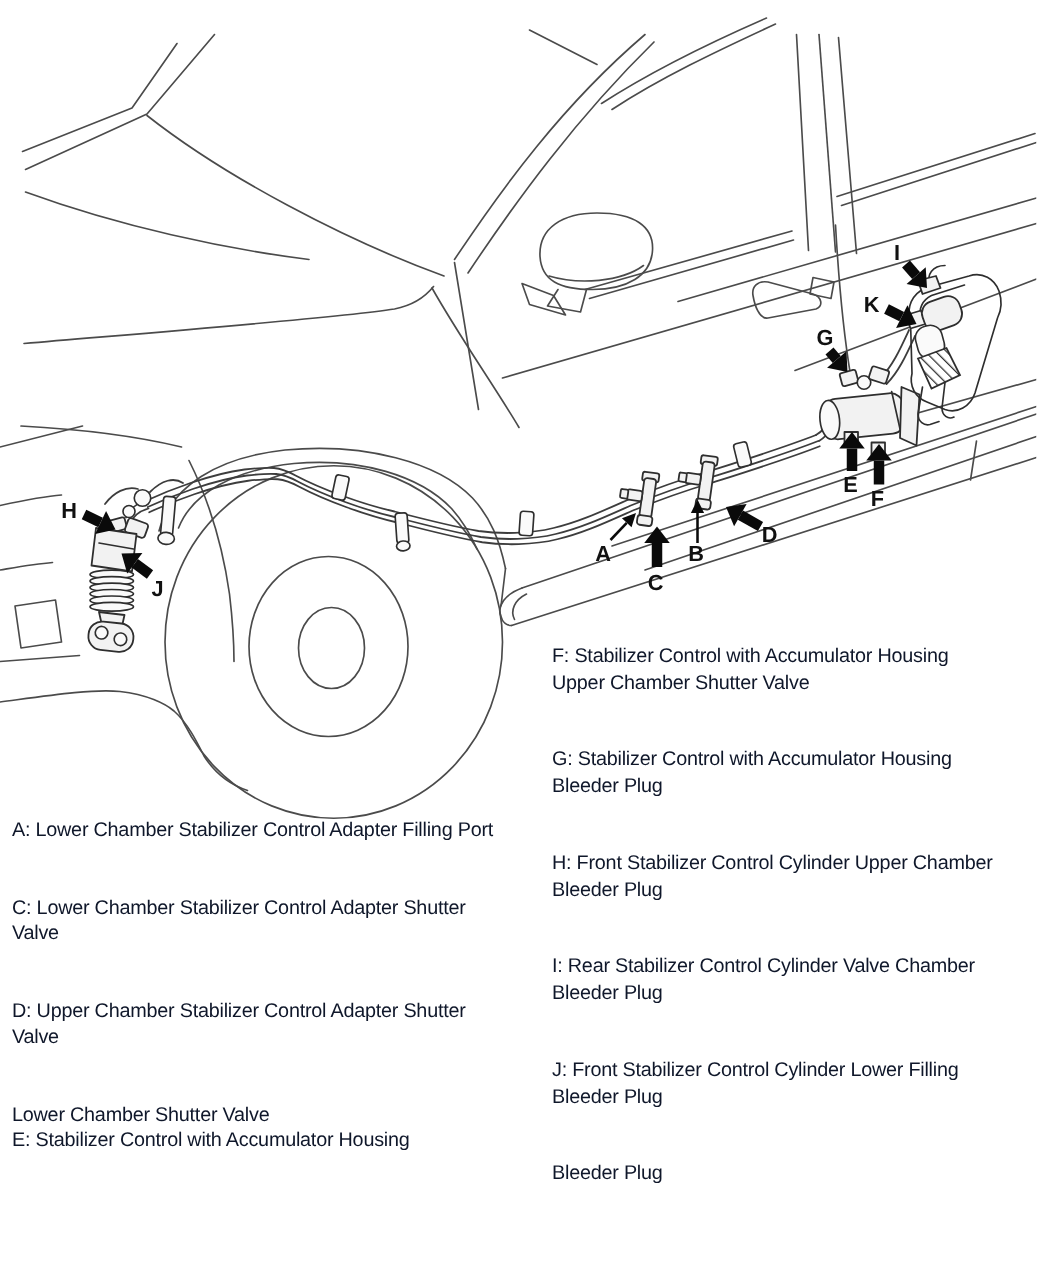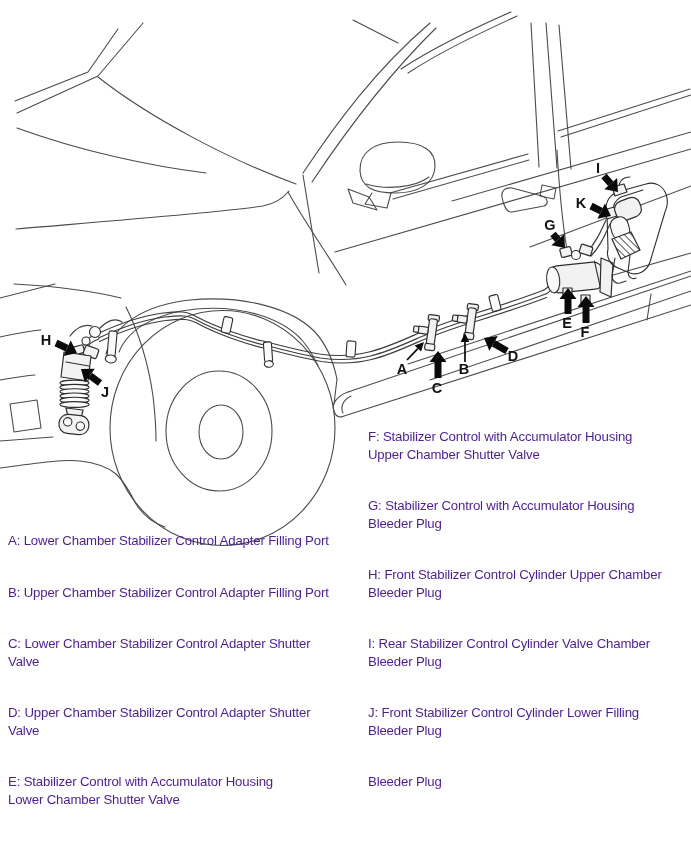--- a/index.html
+++ b/index.html
@@ -1,21 +1,21 @@
 <!DOCTYPE html>
 <html><head>
 <meta charset="utf-8">
 <style>
   html,body{margin:0;padding:0;background:#fff;}
   .page{position:relative;width:691px;height:855px;background:#fff;overflow:hidden;
         font-family:"Liberation Sans",sans-serif;}
   #diagram{position:absolute;left:0;top:0;}
-  .legend-col{position:absolute;color:#4c1d95;font-size:13.2px;letter-spacing:-0.15px;
+  .legend-col{position:absolute;color:#0f172a;font-size:13.2px;letter-spacing:-0.15px;
               line-height:17.5px;}
-  .legend-col.left{left:8px;top:532px;width:346px;}
+  .legend-col.left{left:8px;top:544px;width:346px;}
   .legend-col.right{left:368px;top:428px;width:322px;}
   .legend-item{margin:0 0 34px 0;}
   .legend-line{white-space:nowrap;}
   .callout-letter{font-family:"Liberation Sans",sans-serif;font-weight:bold;font-size:14.5px;
                   fill:#111;text-anchor:middle;}
   .outline{fill:none;stroke:#4b4b4b;stroke-width:1.1;stroke-linecap:round;stroke-linejoin:round;}
   .tube{fill:none;stroke:#3d3d3d;stroke-width:1.2;stroke-linecap:round;}
   .part{fill:#f2f2f2;stroke:#2e2e2e;stroke-width:1.2;stroke-linejoin:round;}
   .part-light{fill:#fafafa;stroke:#2e2e2e;stroke-width:1.1;stroke-linejoin:round;}
   .part-line{fill:none;stroke:#2e2e2e;stroke-width:1.1;stroke-linecap:round;}
@@ -268,33 +268,30 @@
           <text x="581" y="208" class="callout-letter">K</text>
         </g>
       </g>
 </svg>
 
 <div class="legend-col left" id="legend-left">
       <div class="legend-item">
         <div class="legend-line">A: Lower Chamber Stabilizer Control Adapter Filling Port</div>
       </div>
       <div class="legend-item">
-        <div class="legend-line">B: Upper Chamber Stabilizer Control Adapter Filling Port</div>
-      </div>
-      <div class="legend-item">
         <div class="legend-line">C: Lower Chamber Stabilizer Control Adapter Shutter</div>
         <div class="legend-line">Valve</div>
       </div>
       <div class="legend-item">
         <div class="legend-line">D: Upper Chamber Stabilizer Control Adapter Shutter</div>
         <div class="legend-line">Valve</div>
       </div>
       <div class="legend-item">
+        <div class="legend-line">Lower Chamber Shutter Valve</div>
         <div class="legend-line">E: Stabilizer Control with Accumulator Housing</div>
-        <div class="legend-line">Lower Chamber Shutter Valve</div>
       </div>
     </div>
 <div class="legend-col right" id="legend-right">
       <div class="legend-item">
         <div class="legend-line">F: Stabilizer Control with Accumulator Housing</div>
         <div class="legend-line">Upper Chamber Shutter Valve</div>
       </div>
       <div class="legend-item">
         <div class="legend-line">G: Stabilizer Control with Accumulator Housing</div>
         <div class="legend-line">Bleeder Plug</div>

